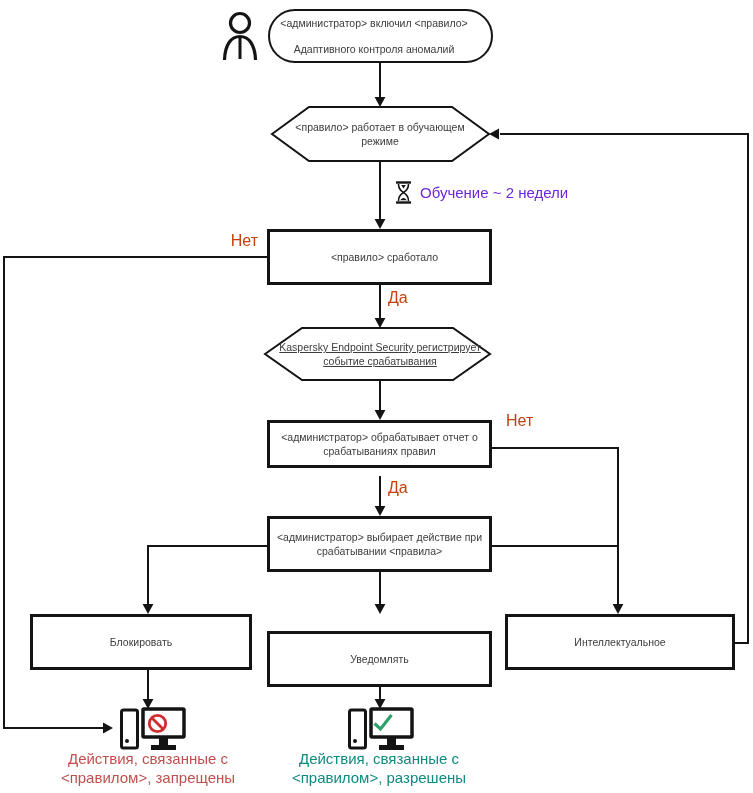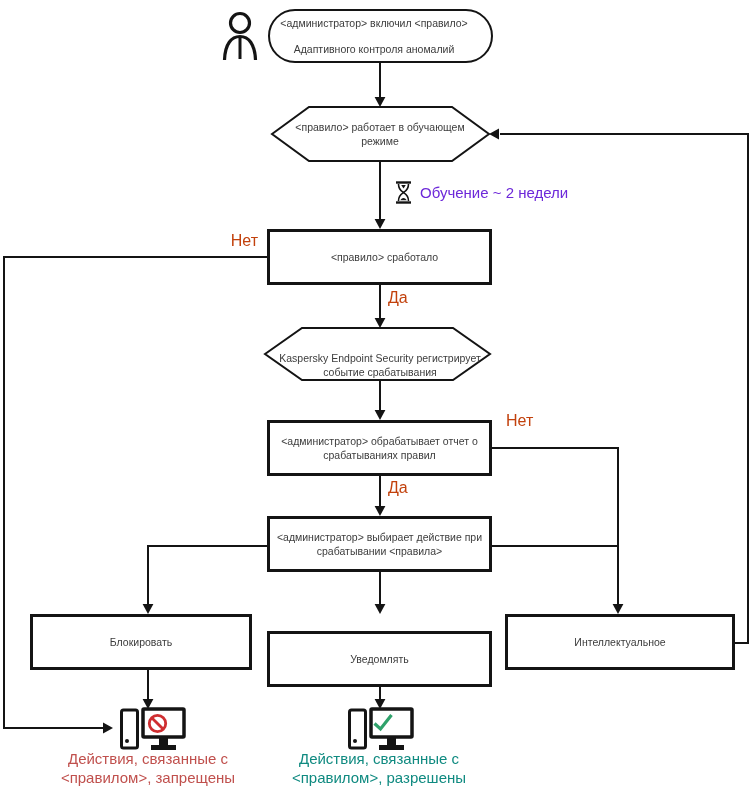--- a/index.html
+++ b/index.html
@@ -138,26 +138,26 @@
     <span>&lt;правило&gt; работает в обучающем</span>
     <span>режиме</span>
   </div>
 
   <div class="note-label" style="left:420px;top:183px;">Обучение ~ 2 недели</div>
 
   <div class="node box" style="left:267px;top:229px;width:225px;height:56px;padding-left:10px;">
     <span>&lt;правило&gt; сработало</span>
   </div>
 
-  <div class="node" style="left:266px;top:342px;width:228px;height:46px;">
+  <div class="node" style="left:266px;top:331px;width:228px;height:46px;text-decoration:underline;">
     <span>Kaspersky Endpoint Security регистрирует</span>
     <span>событие срабатывания</span>
   </div>
 
-  <div class="node box" style="left:267px;top:420px;width:225px;height:56px;">
+  <div class="node box" style="left:267px;top:420px;width:225px;height:48px;">
     <span>&lt;администратор&gt; обрабатывает отчет о</span>
     <span>срабатываниях правил</span>
   </div>
 
   <div class="node box" style="left:267px;top:516px;width:225px;height:56px;">
     <span>&lt;администратор&gt; выбирает действие при</span>
     <span>срабатывании &lt;правила&gt;</span>
   </div>
 
   <div class="node box" style="left:30px;top:614px;width:222px;height:56px;">

